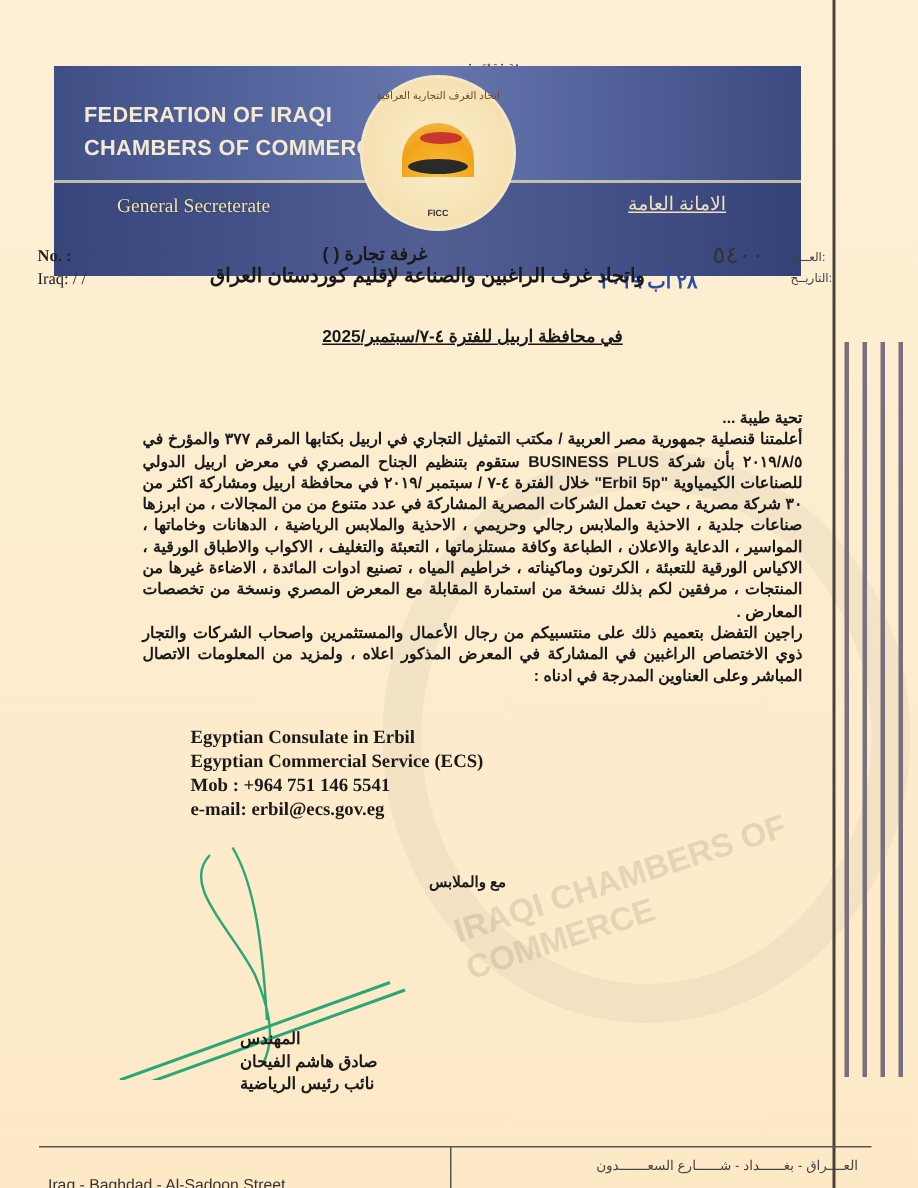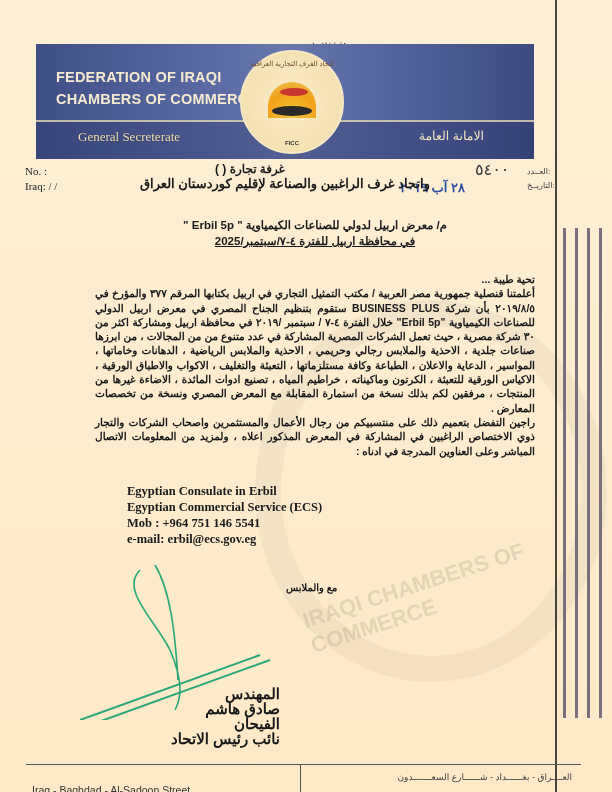--- a/index.html
+++ b/index.html
@@ -1,58 +1,58 @@
 <!DOCTYPE html>
 <html><head>
 <meta charset="utf-8">
 <style>
   html, body { margin:0; padding:0; }
   body { width:612px; height:792px; background:#fdeccb; position:relative; overflow:hidden;
          font-family:"Liberation Sans", sans-serif; color:#1a1a1a; }
   .page { position:absolute; left:0; top:0; width:612px; height:792px;
           background:linear-gradient(180deg,#fdf0d6 0%,#fde9c6 100%); }
-  .banner { position:absolute; left:36px; top:44px; width:498px; height:115px;
+  .banner { position:absolute; left:36px; top:44px; width:498px; height:140px;
             background:linear-gradient(90deg,#3f4f86 0%,#5a6aa3 35%,#6877ad 50%,#55659e 70%,#3c4a80 100%); overflow:hidden; }
   .banner::after { content:""; position:absolute; left:0; right:0; top:76px; height:2px; background:#d8cfb0; opacity:.85; }
   .banner-sub { position:absolute; left:0; right:0; top:78px; bottom:0; background:rgba(40,52,100,.35); }
   .en-title { position:absolute; left:20px; top:22px; color:#f4ead0; font-weight:bold; font-size:14.5px; line-height:22px;
               font-family:"Liberation Sans", sans-serif; letter-spacing:.2px; }
   .en-sub { position:absolute; left:42px; top:85px; color:#efe3bf; font-family:"Liberation Serif", serif; font-size:13px;
             text-shadow:0 0 1px #222; }
   .ar-title { position:absolute; right:22px; top:18px; color:#f4ead0; font-weight:bold; font-size:16px; line-height:26px;
               direction:rtl; text-align:center; }
-  .ar-sub { position:absolute; right:50px; top:84px; color:#efe3bf; font-size:12.5px; direction:rtl; }
+  .ar-sub { position:absolute; right:50px; top:84px; color:#efe3bf; font-size:12.5px; direction:rtl;text-decoration:underline; }
   .emblem { position:absolute; left:240px; top:50px; width:100px; height:100px; border-radius:50%;
             background:radial-gradient(circle,#fbeecc 0%,#f5e1b2 70%,#e9d39e 100%); border:2px solid #f6e8c4; }
   .emblem .sun { position:absolute; left:26px; top:30px; width:48px; height:36px; border-radius:48px 48px 0 0;
                  background:radial-gradient(circle at 50% 100%,#f7c53b 0%,#f2a21a 60%,#e8c45c 100%); }
   .emblem .wave { position:absolute; left:30px; top:54px; width:40px; height:10px; border-radius:50%; background:#2b2a2a; }
   .emblem .red { position:absolute; left:38px; top:36px; width:28px; height:8px; border-radius:50%; background:#c8362f; }
   .emblem .ring-text { position:absolute; left:0; right:0; top:8px; text-align:center; font-size:7px; color:#6b4a2a; direction:rtl; }
   .emblem .picc { position:absolute; left:0; right:0; bottom:6px; text-align:center; font-size:6px; color:#333; font-weight:bold; }
   .calligraphy { position:absolute; left:285px; top:38px; font-size:11px; color:#333; }
   .vline { position:absolute; left:555px; top:0; width:2px; height:792px; background:#2a2620; opacity:.85; }
   .stripes { position:absolute; left:563px; top:228px; width:40px; height:490px; }
   .stripes span { position:absolute; top:0; bottom:0; width:3px; background:#7a6f7d; }
-  .lbl-no { position:absolute; left:25px; top:165px; font-family:"Liberation Serif", serif; font-size:11px; color:#222; }
+  .lbl-no { position:absolute; left:25px; top:165px; font-family:"Liberation Serif", serif; font-size:11px; color:#222;font-weight:bold; }
   .lbl-date { position:absolute; left:25px; top:180px; font-family:"Liberation Serif", serif; font-size:11px; color:#222; }
   .ar-no { position:absolute; left:527px; top:167px; font-size:8px; color:#444; }
   .ar-date { position:absolute; left:527px; top:181px; font-size:8px; color:#444; }
   .hand-no { position:absolute; left:475px; top:160px; font-size:16px; color:#333; font-family:"DejaVu Sans", sans-serif; letter-spacing:3px; }
   .hand-date { position:absolute; left:400px; top:180px; font-size:13px; color:#2c4ca8; font-weight:bold; direction:rtl; }
   .chamber { position:absolute; left:215px; top:162px; font-size:12px; font-weight:bold; direction:rtl; }
   .federation { position:absolute; left:140px; top:176px; font-size:13px; font-weight:bold; direction:rtl; }
   .subject { position:absolute; left:130px; top:217px; width:370px; text-align:center; direction:rtl; font-weight:bold; font-size:11.5px; line-height:16px; }
   .subject .u { text-decoration:underline; }
   .body { position:absolute; left:95px; top:272px; width:440px; direction:rtl; text-align:justify; font-weight:bold; font-size:10.5px; line-height:14.3px; }
   .body p { margin:0; }
   .contact { position:absolute; left:107px; top:483px; font-family:"Liberation Serif", serif; font-weight:bold; font-size:12.5px; line-height:16px; color:#1a1a1a;margin-left:20px; }
   .regards { position:absolute; left:286px; top:582px; font-size:10px; font-weight:bold; direction:rtl; }
   .sig { position:absolute; left:60px; top:560px; width:220px; height:160px; }
-  .signer { position:absolute; left:160px; top:686px; width:120px; text-align:right; direction:rtl; font-weight:bold; font-size:15px; line-height:15px; }
+  .signer { position:absolute; left:160px; top:686px; width:120px; text-align:left; direction:rtl; font-weight:bold; font-size:11px; line-height:15px; }
   .footer-line { position:absolute; left:26px; top:764px; width:555px; height:1px; background:#555; }
   .footer-div { position:absolute; left:300px; top:764px; width:1px; height:28px; background:#555; }
   .footer-en { position:absolute; left:32px; top:772px; font-family:Liberation Sans, sans-serif; font-size:10.5px; color:#333;margin-top:12px; }
   .footer-ar { position:absolute; right:40px; top:772px; font-size:9px; color:#444; direction:rtl;margin-left:22px; }
   .watermark { position:absolute; left:255px; top:300px; width:300px; height:330px; border-radius:50%; border:26px solid rgba(160,150,140,.10); }
   .wm-text { position:absolute; left:300px; top:560px; font-size:22px; color:rgba(120,110,100,.18); font-weight:bold; transform:rotate(-18deg); }
 </style>
 </head>
 <body>
 
@@ -93,21 +93,20 @@
   <div class="lbl-date">Iraq:   /     /</div>
   <div class="ar-no">العــدد:</div>
   <div class="ar-date">التاريــخ:</div>
   <div class="hand-no">٥٤٠٠</div>
   <div class="hand-date">٢٨ آب ٢٠١٩</div>
 
   <div class="chamber">غرفة تجارة (            )</div>
   <div class="federation">واتحاد غرف الراغبين والصناعة لإقليم كوردستان العراق</div>
 
   <div class="subject">
-    <div>م/ معرض اربيل لدولي للصناعات الكيمياوية " Erbil 5p "</div>
     <div class="u">في محافظة اربيل للفترة ٤-٧/سبتمبر/2025</div>
   </div>
 
   <div class="body">
     <p>تحية طيبة ...</p>
     <p>أعلمتنا قنصلية جمهورية مصر العربية / مكتب التمثيل التجاري في اربيل بكتابها المرقم ٣٧٧ والمؤرخ في ٢٠١٩/٨/٥ بأن شركة BUSINESS PLUS ستقوم بتنظيم الجناح المصري في معرض اربيل الدولي للصناعات الكيمياوية "Erbil 5p" خلال الفترة ٤-٧ / سبتمبر /٢٠١٩ في محافظة اربيل ومشاركة اكثر من ٣٠ شركة مصرية ، حيث تعمل الشركات المصرية المشاركة في عدد متنوع من من المجالات ، من ابرزها صناعات جلدية ، الاحذية والملابس رجالي وحريمي ، الاحذية والملابس الرياضية ، الدهانات وخاماتها ، المواسير ، الدعاية والاعلان ، الطباعة وكافة مستلزماتها ، التعبئة والتغليف ، الاكواب والاطباق الورقية ، الاكياس الورقية للتعبئة ، الكرتون وماكيناته ، خراطيم المياه ، تصنيع ادوات المائدة ، الاضاءة غيرها من المنتجات ، مرفقين لكم بذلك نسخة من استمارة المقابلة مع المعرض المصري ونسخة من تخصصات المعارض .</p>
     <p>راجين التفضل بتعميم ذلك على منتسبيكم من رجال الأعمال والمستثمرين واصحاب الشركات والتجار ذوي الاختصاص الراغبين في المشاركة في المعرض المذكور اعلاه ، ولمزيد من المعلومات الاتصال المباشر وعلى العناوين المدرجة في ادناه :</p>
   </div>
 
   <div class="contact">
@@ -120,20 +119,20 @@
   <div class="regards">مع والملابس</div>
 
   <svg class="sig" viewBox="0 0 220 160">
     <path d="M80 10 C 60 30, 95 60, 110 90 C 125 125, 120 140, 115 150 M95 5 C 110 30, 115 70, 118 120" fill="none" stroke="#2aa776" stroke-width="1.6"></path>
     <path d="M20 160 L 200 95 M30 165 L 210 100" fill="none" stroke="#2aa776" stroke-width="2"></path>
   </svg>
 
   <div class="signer">
     <div>المهندس</div>
     <div>صادق هاشم الفيحان</div>
-    <div>نائب رئيس الاتحاد</div>
+    <div>نائب رئيس الرياضية</div>
   </div>
 
   <div class="footer-line"></div>
   <div class="footer-div"></div>
   <div class="footer-en">Iraq - Baghdad - Al-Sadoon Street</div>
   <div class="footer-ar">العــــراق - بغــــــداد - شــــــارع السعـــــــدون</div>
 </div>
 
 </body></html>

